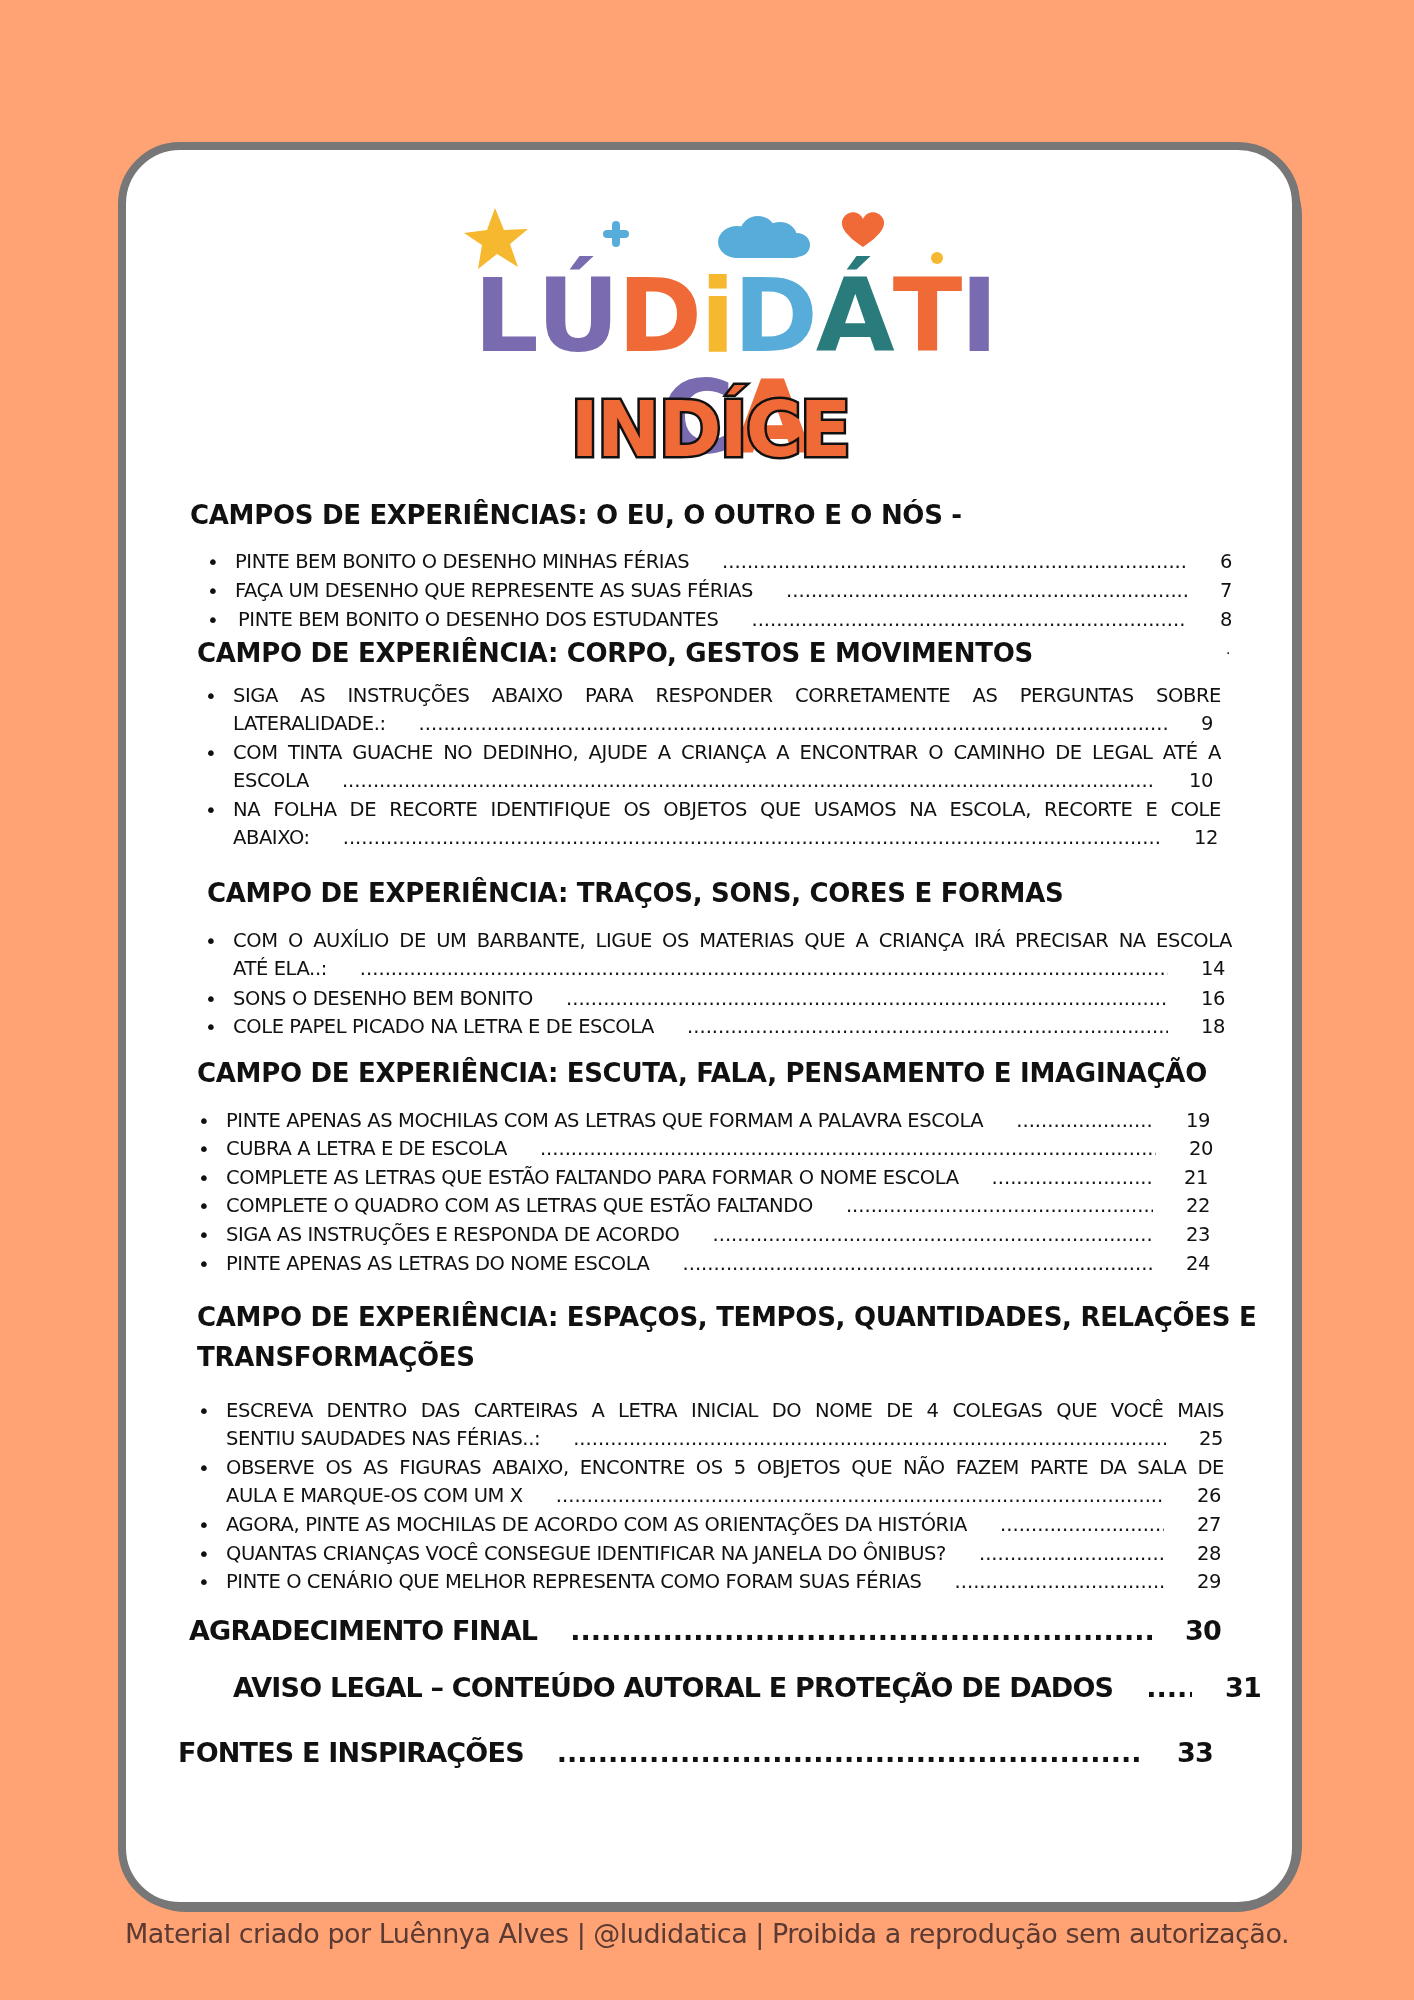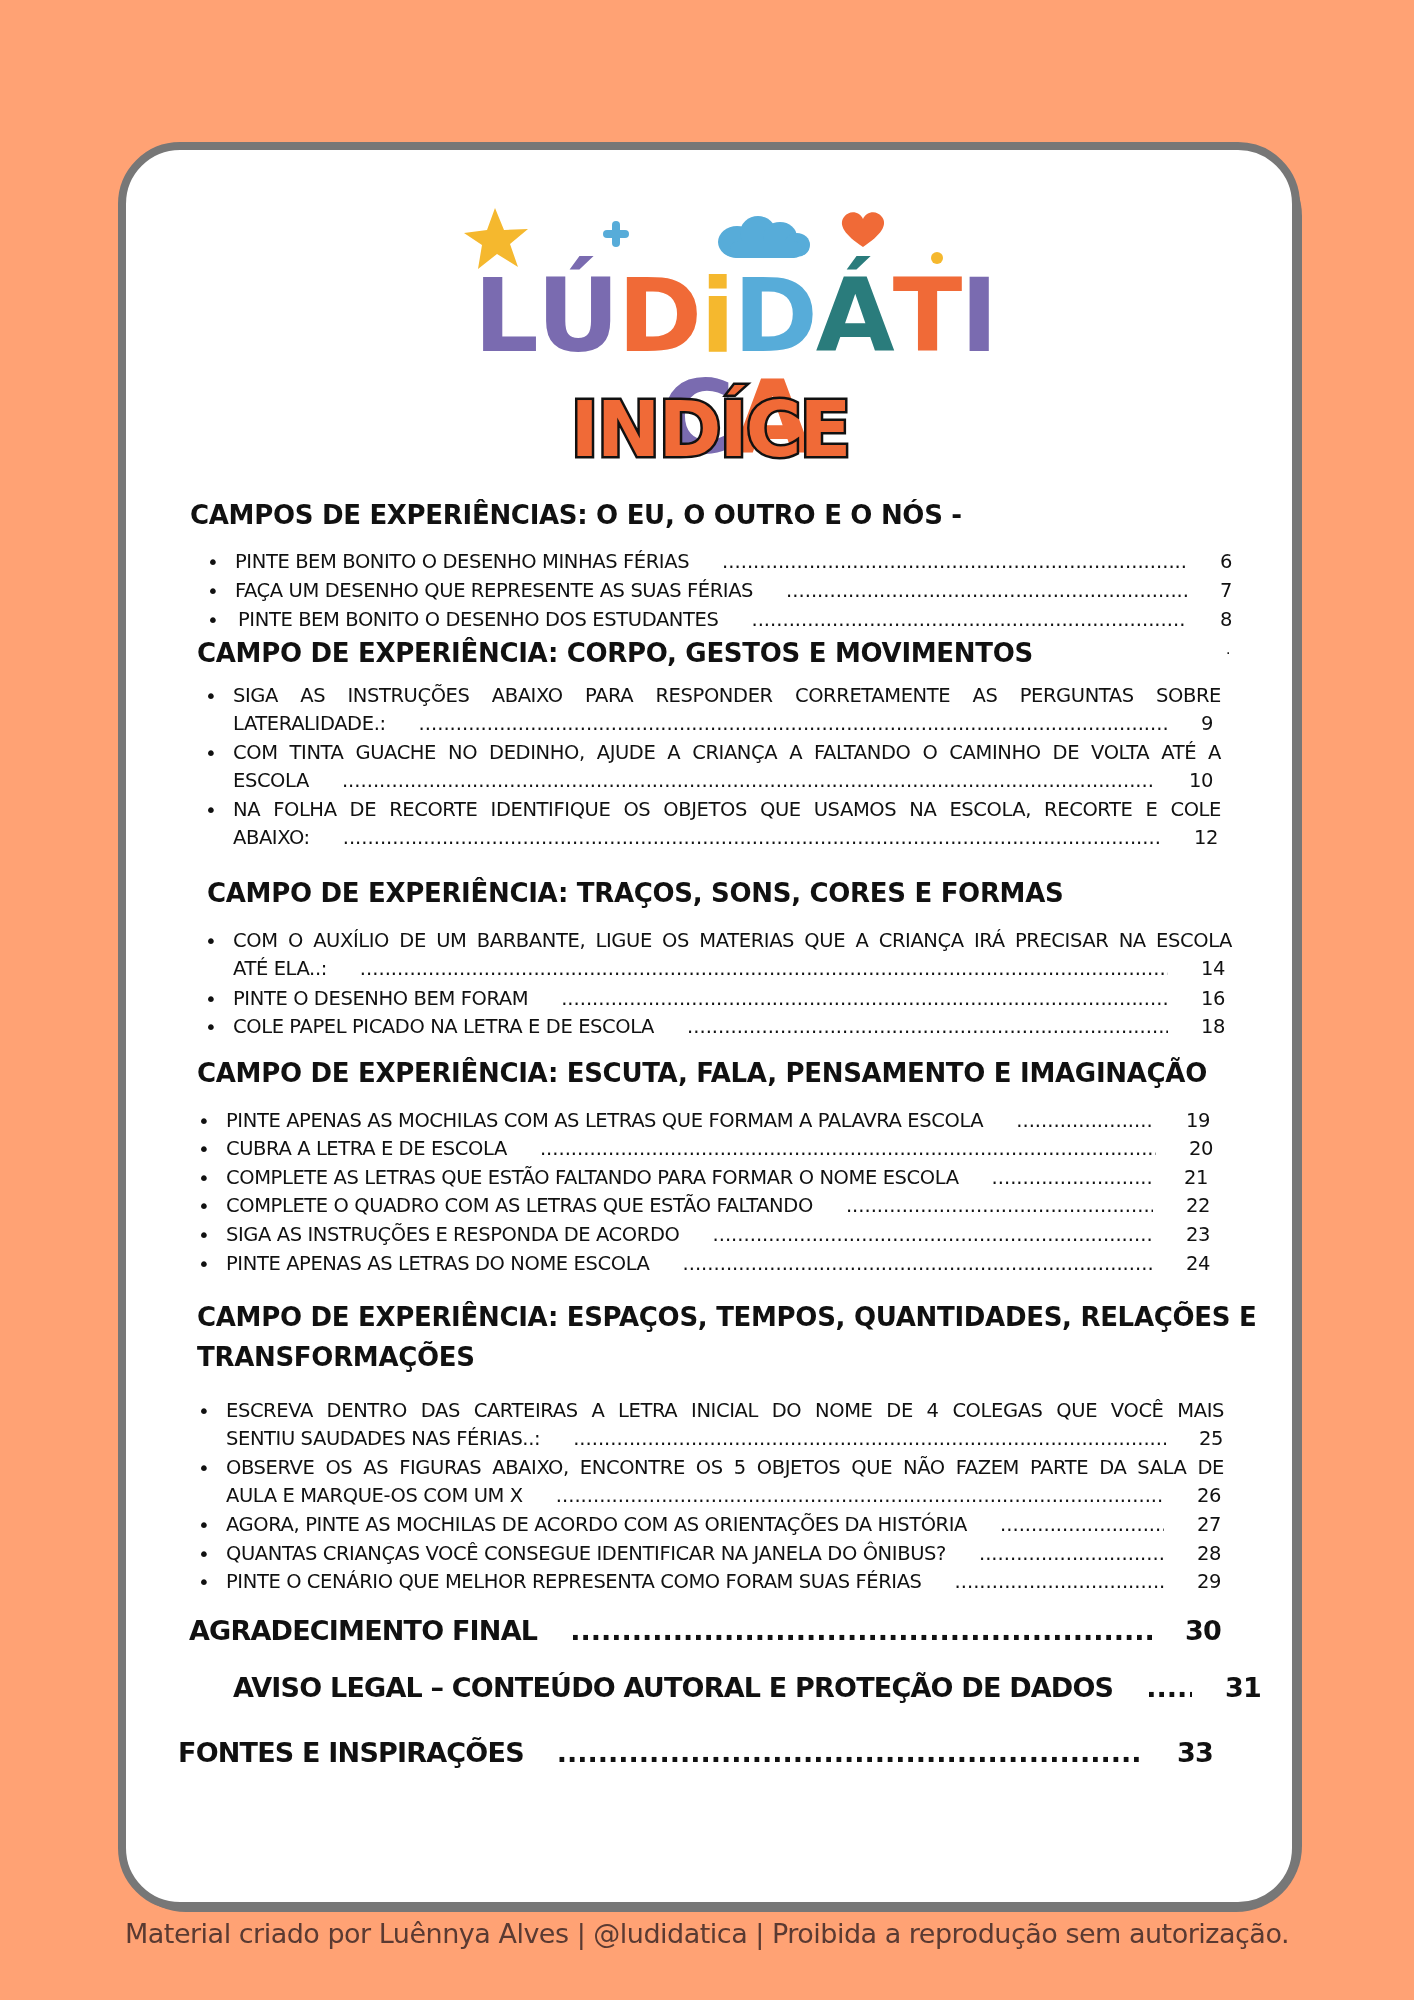--- a/index.html
+++ b/index.html
@@ -130,21 +130,21 @@
     <span class="bullet">•</span>
     <div class="just">SIGA AS INSTRUÇÕES ABAIXO PARA RESPONDER CORRETAMENTE AS PERGUNTAS SOBRE</div>
     <div class="line" style="width:980px;">
         <span class="txt">LATERALIDADE.:</span>
         <span class="dots"></span>
         <span class="pg">9</span>
       </div>
   </div>
   <div class="item" style="left:233px;top:739px;width:988px;">
     <span class="bullet">•</span>
-    <div class="just">COM TINTA GUACHE NO DEDINHO, AJUDE A CRIANÇA A FALTANDO O CAMINHO DE VOLTA ATÉ A</div>
+    <div class="just">COM TINTA GUACHE NO DEDINHO, AJUDE A CRIANÇA A ENCONTRAR O CAMINHO DE LEGAL ATÉ A</div>
     <div class="line" style="width:980px;align-items:center;">
         <span class="txt">ESCOLA</span>
         <span class="dots"></span>
         <span class="pg">10</span>
       </div>
   </div>
   <div class="item" style="left:233px;top:796px;width:988px;">
     <span class="bullet">•</span>
     <div class="just">NA FOLHA DE RECORTE IDENTIFIQUE OS OBJETOS QUE USAMOS NA ESCOLA, RECORTE E COLE</div>
     <div class="line" style="width:985px;">
@@ -161,21 +161,21 @@
     <div class="just">COM O AUXÍLIO DE UM BARBANTE, LIGUE OS MATERIAS QUE A CRIANÇA IRÁ PRECISAR NA ESCOLA</div>
     <div class="line" style="width:992px;">
         <span class="txt">ATÉ ELA..:</span>
         <span class="dots"></span>
         <span class="pg">14</span>
       </div>
   </div>
   <div class="item" style="left:233px;top:985px;width:992px;">
     <span class="bullet">•</span>
     <div class="line">
-        <span class="txt">PINTE O DESENHO BEM FORAM</span>
+        <span class="txt">SONS O DESENHO BEM BONITO</span>
         <span class="dots"></span>
         <span class="pg">16</span>
       </div>
   </div>
   <div class="item" style="left:233px;top:1013px;width:992px;">
     <span class="bullet">•</span>
     <div class="line">
         <span class="txt">COLE PAPEL PICADO NA LETRA E DE ESCOLA</span>
         <span class="dots"></span>
         <span class="pg">18</span>

